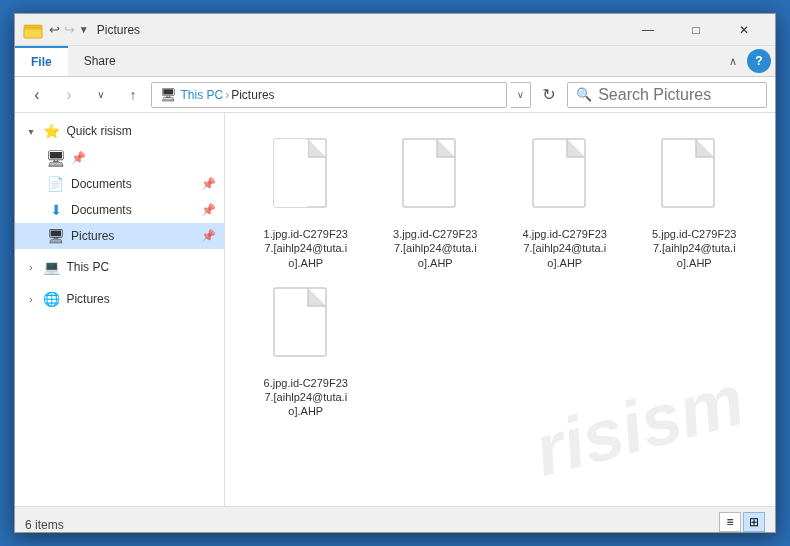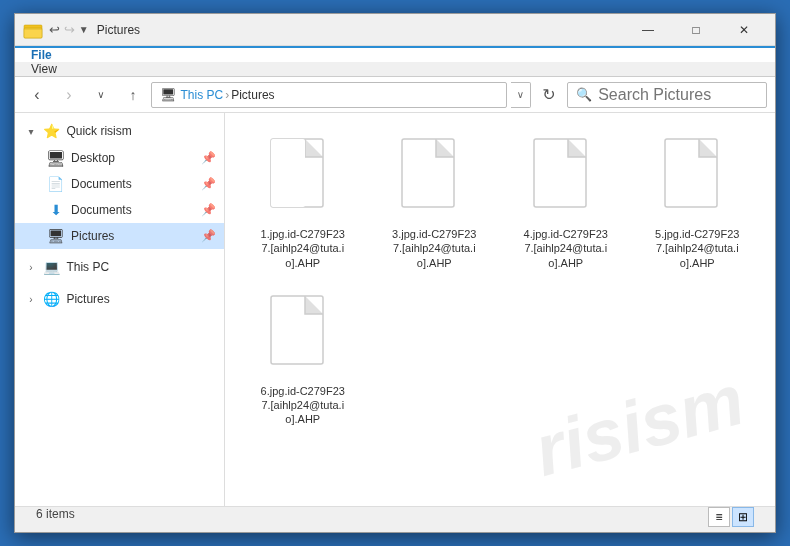--- a/index.html
+++ b/index.html
@@ -74,21 +74,20 @@
     }
     
     .ribbon {
       background: #f0f0f0;
       border-bottom: 1px solid #ccc;
       flex-shrink: 0;
     }
     .ribbon-tabs {
       display: flex;
       height: 30px;
-      flex-direction: column;
     }
     .ribbon-tab {
       padding: 0 16px;
       display: flex;
       align-items: center;
       font-size: 12px;
       cursor: pointer;
       color: #333;
     }
     .ribbon-tab.active {
@@ -261,21 +260,21 @@
       color: rgba(200,200,200,0.3);
       font-style: italic;
       font-weight: bold;
       pointer-events: none;
       transform: rotate(-15deg);
       z-index: 0;
     }
     .file-grid {
       display: grid;
       grid-template-columns: repeat(4, 1fr);
-      gap: 8px;
+      gap: 0;
       position: relative;
       z-index: 1;
     }
     .file-item {
       display: flex;
       flex-direction: column;
       align-items: center;
       padding: 8px 4px;
       cursor: pointer;
       border-radius: 2px;
@@ -300,22 +299,22 @@
       line-height: 1.3;
       max-width: 100px;
       word-break: break-word;
     }
     
     .status-bar {
       height: 26px;
       background: #f0f0f0;
       border-top: 1px solid #ddd;
       display: flex;
-      align-items: flex-start;
-      padding: 0 21px;
+      align-items: flex-end;
+      padding: 0 10px;
       justify-content: space-between;
       flex-shrink: 0;
     }
     .status-text {
       font-size: 12px;
       color: #444;
     }
     .view-buttons {
       display: flex;
       gap: 2px;
@@ -355,21 +354,21 @@
     <div class="window-controls">
       <button class="window-btn">—</button>
       <button class="window-btn">□</button>
       <button class="window-btn close">✕</button>
     </div>
   </div>
 
   <div class="ribbon">
     <div class="ribbon-tabs">
       <div class="ribbon-tab active">File</div>
-      <div class="ribbon-tab">View</div>
+      <div class="ribbon-tab">Share</div>
       <div style="flex:1; display:flex; justify-content:flex-end; align-items:center; padding-right:4px;">
         <button class="nav-btn" style="font-size:11px; color:#555;">∧</button>
         <button class="nav-btn" style="width:24px;height:24px;border-radius:50%;background:#2a8dd4;color:white;font-size:12px;font-weight:bold;">?</button>
       </div>
     </div>
   </div>
 
   <div class="address-bar">
     <button class="nav-btn" style="font-size:16px;">‹</button>
     <button class="nav-btn disabled" style="font-size:16px; color:#bbb;">›</button>
@@ -394,21 +393,20 @@
     <div class="sidebar">
 
       <div class="sidebar-section">
         <div class="sidebar-header">
           <span class="sidebar-toggle">▾</span>
           <span style="margin-right:6px; color:#f0c020; font-size:14px;">⭐</span>
           <span>Quick risism</span>
         </div>
         <div class="sidebar-item">
           <span class="sidebar-item-icon" style="font-size:16px;">🖥</span>
-          <span class="sidebar-item-label">Desktop</span>
           <span class="sidebar-pin">📌</span>
         </div>
         <div class="sidebar-item">
           <span class="sidebar-item-icon" style="font-size:14px;">📄</span>
           <span class="sidebar-item-label">Documents</span>
           <span class="sidebar-pin">📌</span>
         </div>
         <div class="sidebar-item">
           <span class="sidebar-item-icon" style="font-size:14px; color:#2a8dd4;">⬇</span>
           <span class="sidebar-item-label">Documents</span>

